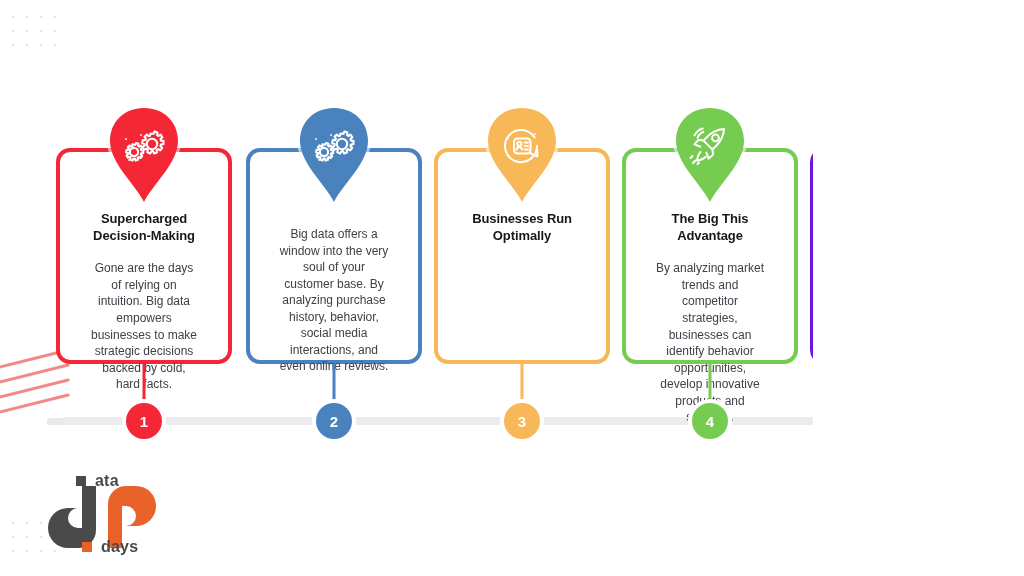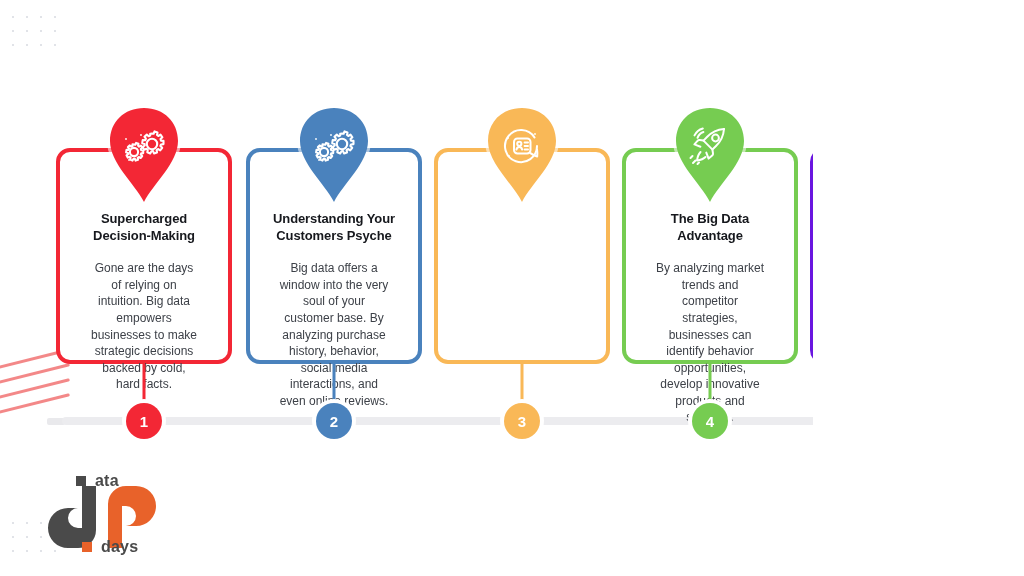--- a/index.html
+++ b/index.html
@@ -275,21 +275,20 @@
             <circle cx="20" cy="9" r="0.9" fill="#fff" stroke="none"></circle>
             <circle cx="8" cy="34" r="0.9" fill="#fff" stroke="none"></circle>
           </svg>
         </div>
       </div>
     </div>
 
     <div class="col" style="left:246px">
       <div class="card" style="border-color:#4a82bd">
         <div class="card-inner">
-          <div class="card-title">Understanding Your Customers Psyche</div>
           <div class="card-body">Big data offers a window into the very soul of your customer base. By analyzing purchase history, behavior, social media interactions, and even online reviews.</div>
         </div>
       </div>
       <div class="stem" style="background:#4a82bd"></div>
       <div class="pin">
         <svg class="halo" viewBox="0 0 84 106">
             <path d="M42 0C20 0 5 16 5 37c0 24 27 47 37 66 10-19 37-42 37-66C79 16 64 0 42 0z" fill="#ffffff" opacity=".55"></path>
           </svg>
         <svg class="shape" viewBox="0 0 74 96">
             <path d="M37 0C17 0 3 14 3 33c0 22 25 43 34 61 9-18 34-39 34-61C71 14 57 0 37 0z" fill="#4a82bd"></path>
@@ -304,20 +303,21 @@
             <circle cx="20" cy="9" r="0.9" fill="#fff" stroke="none"></circle>
             <circle cx="8" cy="34" r="0.9" fill="#fff" stroke="none"></circle>
           </svg>
         </div>
       </div>
     </div>
 
     <div class="col" style="left:434px">
       <div class="card" style="border-color:#f9b857">
         <div class="card-inner">
+          <div class="card-title">Businesses Run Optimally</div>
         </div>
       </div>
       <div class="stem" style="background:#f9b857"></div>
       <div class="pin">
         <svg class="halo" viewBox="0 0 84 106">
             <path d="M42 0C20 0 5 16 5 37c0 24 27 47 37 66 10-19 37-42 37-66C79 16 64 0 42 0z" fill="#ffffff" opacity=".55"></path>
           </svg>
         <svg class="shape" viewBox="0 0 74 96">
             <path d="M37 0C17 0 3 14 3 33c0 22 25 43 34 61 9-18 34-39 34-61C71 14 57 0 37 0z" fill="#f9b857"></path>
           </svg>
@@ -333,21 +333,21 @@
             <circle cx="35" cy="9" r="0.9" fill="#fff" stroke="none"></circle>
             <circle cx="9" cy="31" r="0.9" fill="#fff" stroke="none"></circle>
           </svg>
         </div>
       </div>
     </div>
 
     <div class="col" style="left:622px">
       <div class="card" style="border-color:#76cc51">
         <div class="card-inner">
-          <div class="card-title">The Big Data Advantage</div>
+          <div class="card-title">The Big This Advantage</div>
           <div class="card-body">By analyzing market trends and competitor strategies, businesses can identify behavior opportunities, develop innovative products and services.</div>
         </div>
       </div>
       <div class="stem" style="background:#76cc51"></div>
       <div class="pin">
         <svg class="halo" viewBox="0 0 84 106">
             <path d="M42 0C20 0 5 16 5 37c0 24 27 47 37 66 10-19 37-42 37-66C79 16 64 0 42 0z" fill="#ffffff" opacity=".55"></path>
           </svg>
         <svg class="shape" viewBox="0 0 74 96">
             <path d="M37 0C17 0 3 14 3 33c0 22 25 43 34 61 9-18 34-39 34-61C71 14 57 0 37 0z" fill="#76cc51"></path>

